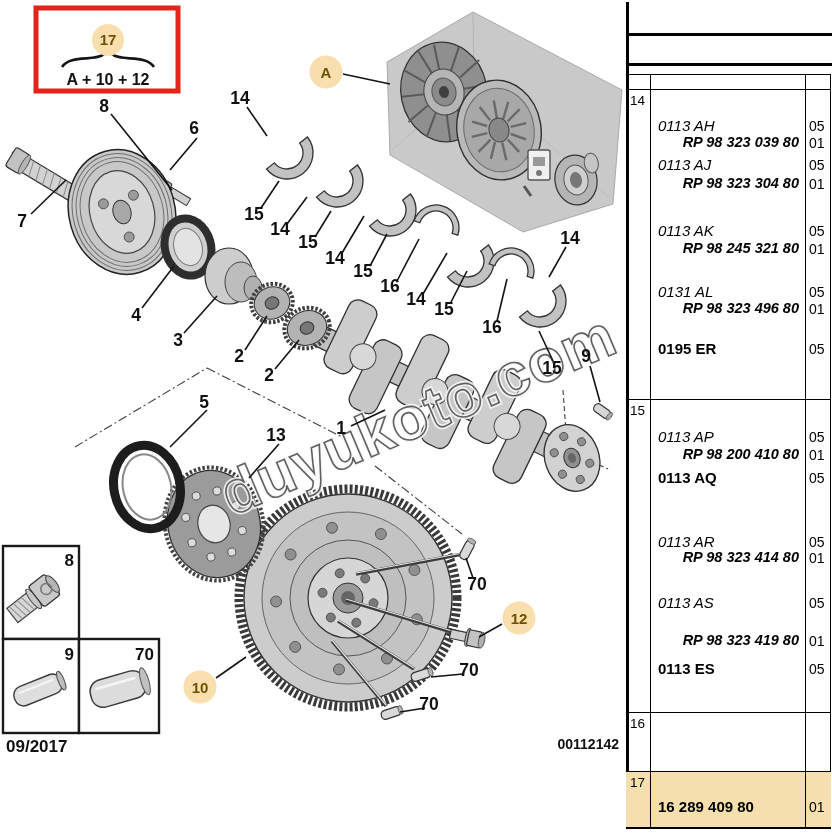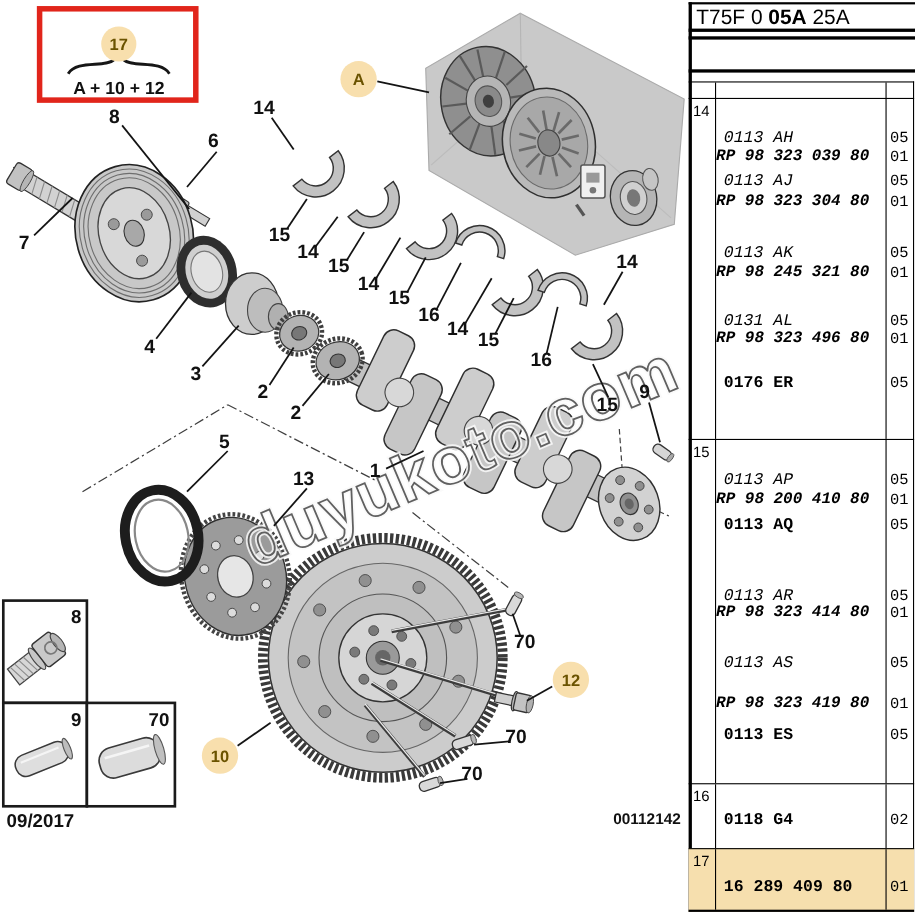--- a/index.html
+++ b/index.html
@@ -19,23 +19,23 @@
              box-sizing:border-box;}
   #t-colhead .v1,#t-colhead .v2{position:absolute;top:0;width:1px;height:15px;background:#000;}
   #t-colhead .v1{left:24px;} #t-colhead .v2{left:179px;}
   #t-rightborder{position:absolute;left:204px;top:74px;width:1px;height:755px;background:#000;}
   #tbody{position:absolute;left:0;top:0;width:205px;height:838px;}
   .pgroup{position:absolute;left:0;width:205px;border-top:1px solid #000;box-sizing:border-box;}
   .pgroup.hl{background:#f6dfae;}
   .pgroup .gv1,.pgroup .gv2{position:absolute;top:0;bottom:0;width:1px;background:#000;}
   .pgroup .gv1{left:24px;} .pgroup .gv2{left:179px;}
   .gnum{position:absolute;left:4px;top:3px;font-size:13.5px;}
-  .prow{position:absolute;left:25px;width:180px;height:17px;font-size:15px;white-space:nowrap;font-family:Liberation Mono, monospace;}
+  .prow{position:absolute;left:25px;width:180px;height:17px;font-size:15px;white-space:nowrap;}
   .prow .ref{position:absolute;left:0;top:0;width:153px;padding-left:7px;box-sizing:border-box;}
-  .prow .ref.rp{text-align:right;padding-left:0;padding-right:15px;font-size:14.5px;}
+  .prow .ref.rp{text-align:right;padding-left:0;padding-right:5px;font-size:14.5px;}
   .prow .qty{position:absolute;left:158px;top:1px;width:26px;font-size:14px;}
   .it{font-style:italic;}
   .bi{font-style:italic;font-weight:bold;}
   .b{font-weight:bold;}
   .pgroup.last{border-bottom:2.5px solid #000;}
 </style>
 </head>
 <body>
 
 <div id="stage">
@@ -392,21 +392,20 @@
         <text x="477" y="584" text-anchor="middle" dy="5.5" font-weight="bold" font-size="17.5" fill="#111">70</text>
         <line x1="463" y1="674" x2="431" y2="677" stroke="#141414" stroke-width="1.6"></line>
         <text x="469" y="670" text-anchor="middle" dy="5.5" font-weight="bold" font-size="17.5" fill="#111">70</text>
         <line x1="425" y1="708" x2="400" y2="712" stroke="#141414" stroke-width="1.6"></line>
         <text x="429" y="704" text-anchor="middle" dy="5.5" font-weight="bold" font-size="17.5" fill="#111">70</text>
       </g>
 </svg>
 
 <div id="ptable">
   <div id="t-leftborder"></div>
-  <div id="t-title"><span>T75F 0 </span><span class="bold">05A</span><span> 25A</span></div>
   <div id="t-band"></div>
   <div id="t-colhead">
     <div class="v1"></div>
     <div class="v2"></div>
   </div>
   <div id="t-rightborder"></div>
   <div id="tbody">
         <div class="pgroup" style="top: 89px; height: 310px;">
           <div class="gv1"></div>
           <div class="gv2"></div>
@@ -437,21 +436,21 @@
           </div>
           <div class="prow" style="top: 193px;">
             <span class="ref it">0131 AL</span>
             <span class="qty">05</span>
           </div>
           <div class="prow" style="top: 210px;">
             <span class="ref bi rp">RP 98 323 496 80</span>
             <span class="qty">01</span>
           </div>
           <div class="prow" style="top: 250px;">
-            <span class="ref b">0176 ER</span>
+            <span class="ref b">0195 ER</span>
             <span class="qty">05</span>
           </div>
         </div>
         <div class="pgroup" style="top: 399px; height: 313px;">
           <div class="gv1"></div>
           <div class="gv2"></div>
           <div class="gnum">15</div>
           <div class="prow" style="top: 28px;">
             <span class="ref it">0113 AP</span>
             <span class="qty">05</span>
@@ -482,24 +481,20 @@
           </div>
           <div class="prow" style="top: 260px;">
             <span class="ref b">0113 ES</span>
             <span class="qty">05</span>
           </div>
         </div>
         <div class="pgroup" style="top: 712px; height: 59px;">
           <div class="gv1"></div>
           <div class="gv2"></div>
           <div class="gnum">16</div>
-          <div class="prow" style="top: 24px;">
-            <span class="ref b">0118 G4</span>
-            <span class="qty">02</span>
-          </div>
         </div>
         <div class="pgroup hl last" style="top: 771px; height: 58px;">
           <div class="gv1"></div>
           <div class="gv2"></div>
           <div class="gnum">17</div>
           <div class="prow" style="top: 26px;">
             <span class="ref b">16 289 409 80</span>
             <span class="qty">01</span>
           </div>
         </div>

